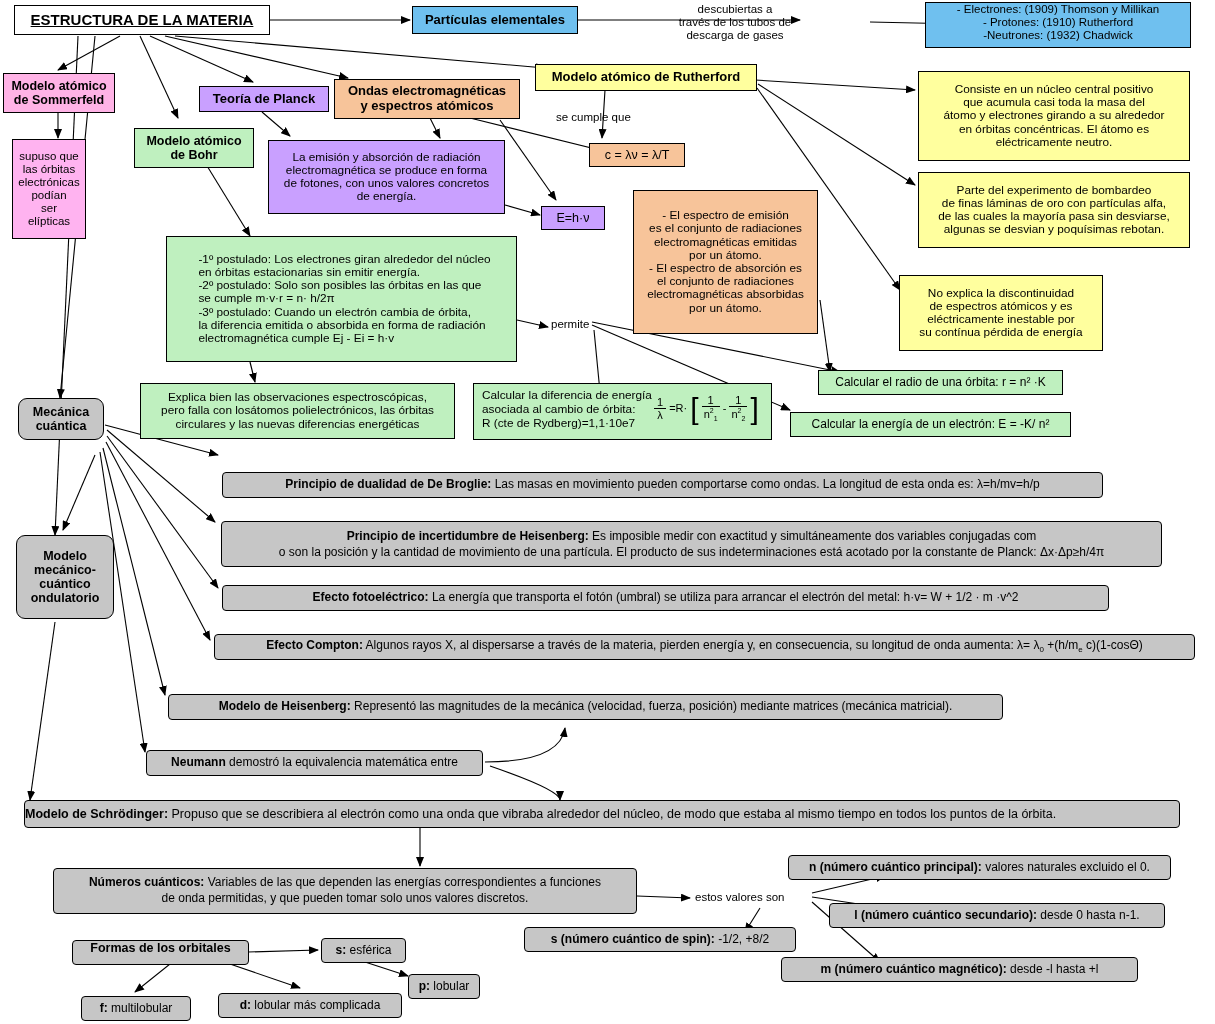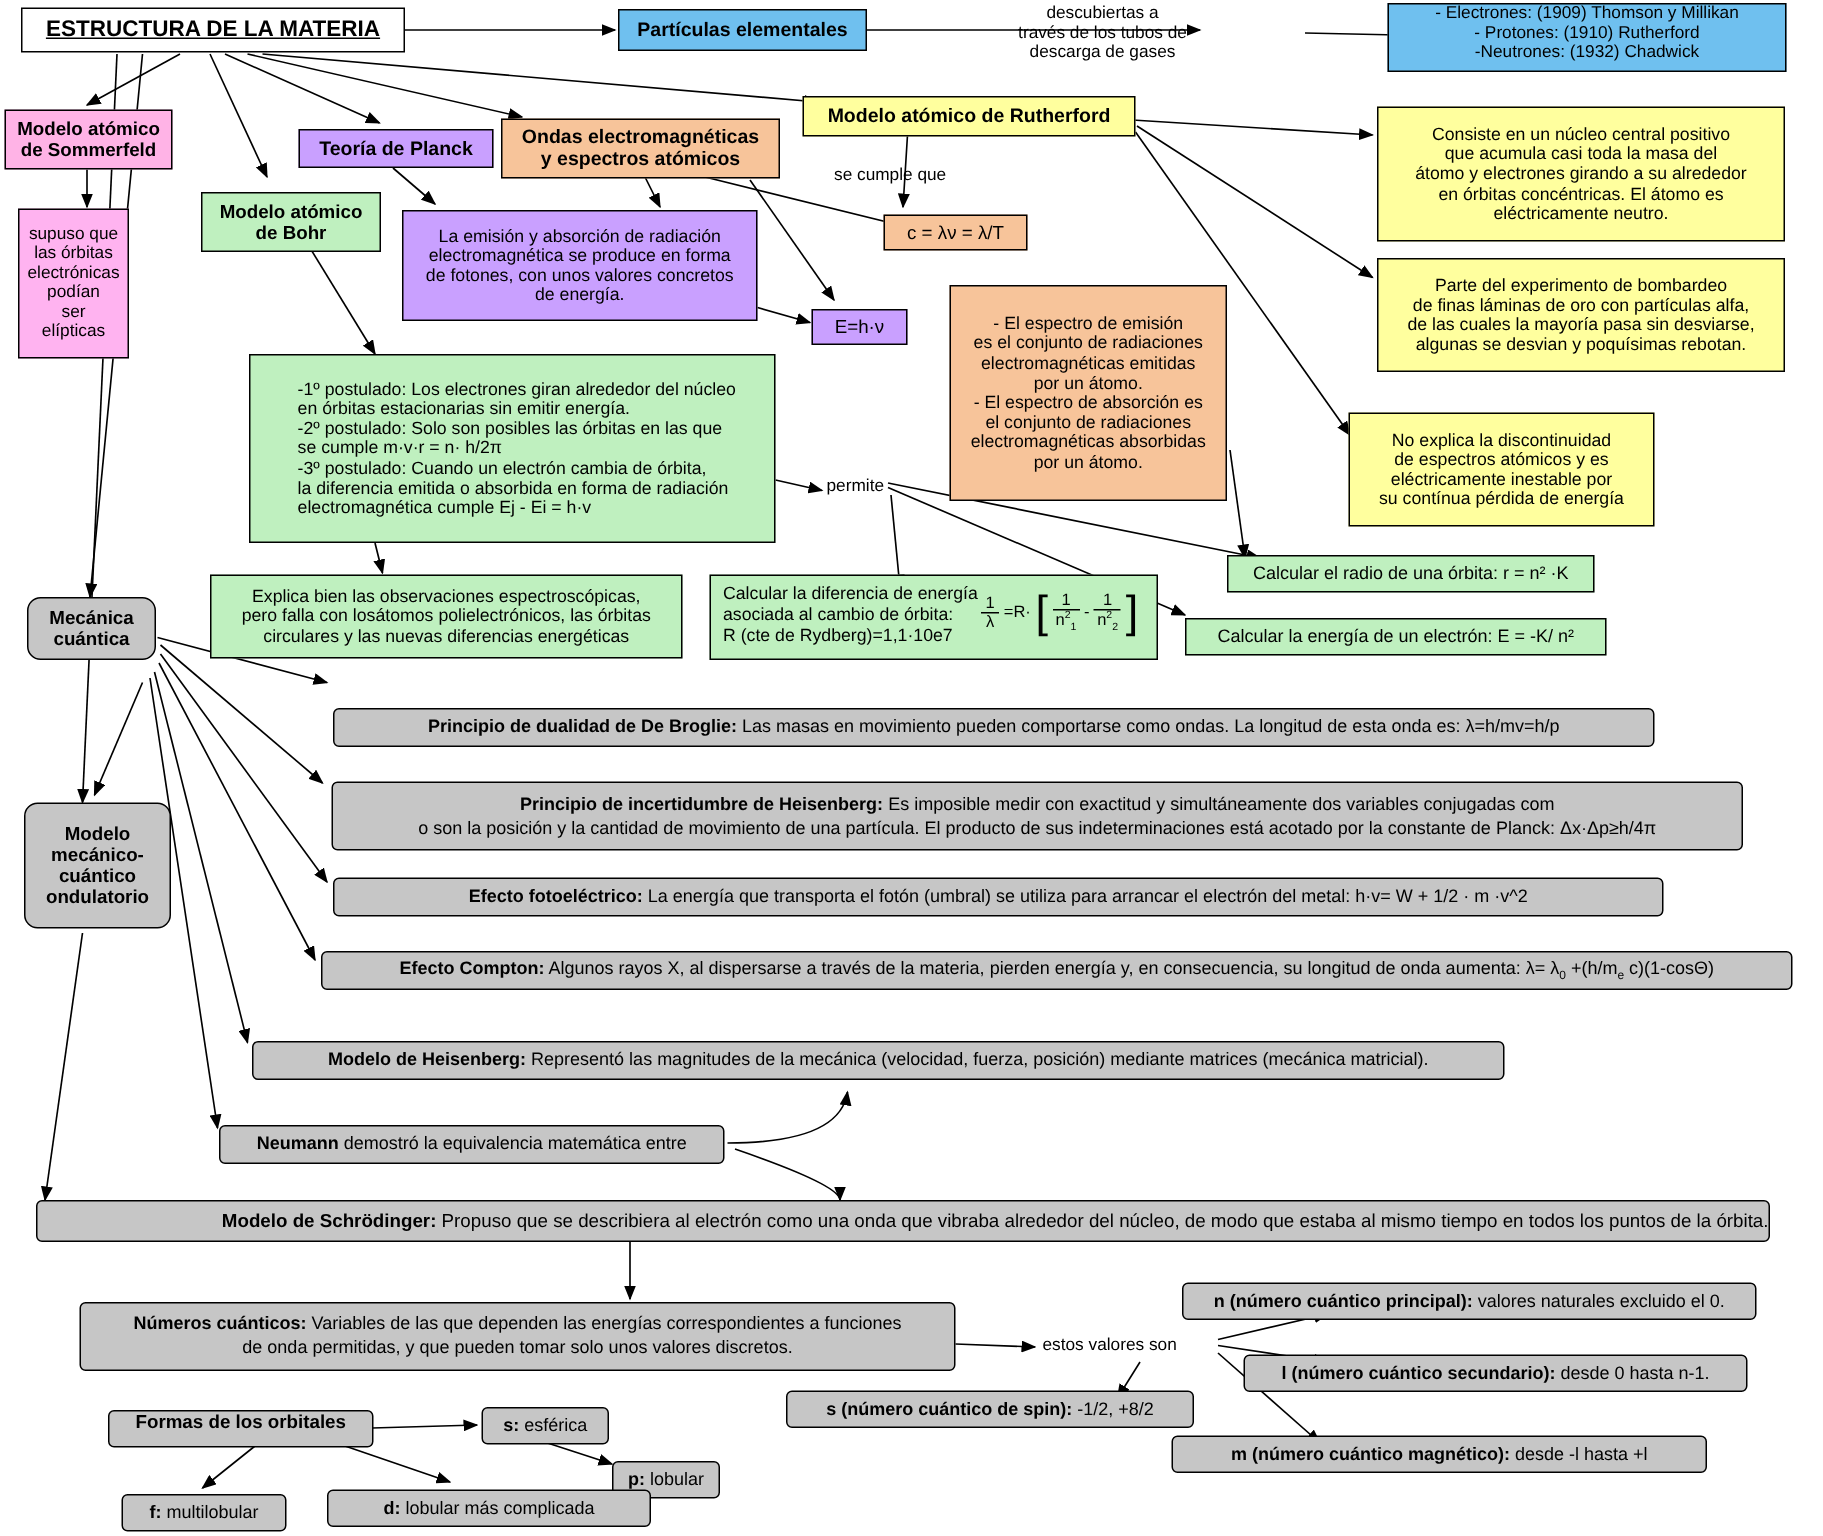--- a/index.html
+++ b/index.html
@@ -275,21 +275,21 @@
   </div>
 
   <div class="node" style="left:168px;top:694px;width:835px;height:26px;background:#c6c6c6;border-radius:4px;display:flex;align-items:center;justify-content:center;">
     <span style="font-size:12px;"><b>Modelo de Heisenberg:</b><span> Representó las magnitudes de la mecánica (velocidad, fuerza, posición) mediante matrices (mecánica matricial).</span></span>
   </div>
 
   <div class="node" style="left:146px;top:750px;width:337px;height:26px;background:#c6c6c6;border-radius:4px;display:flex;align-items:center;justify-content:center;">
     <span style="font-size:12px;"><b>Neumann</b><span> demostró la equivalencia matemática entre</span></span>
   </div>
 
-  <div class="node" style="left:24px;top:800px;width:1156px;height:28px;background:#c6c6c6;border-radius:4px;display:flex;align-items:center;justify-content:flex-end;">
+  <div class="node" style="left:24px;top:800px;width:1156px;height:28px;background:#c6c6c6;border-radius:4px;display:flex;align-items:center;justify-content:flex-start;">
     <span style="font-size:12.5px;"><b>Modelo de Schrödinger:</b><span> Propuso que se describiera al electrón como una onda que vibraba alrededor del núcleo, de modo que estaba al mismo tiempo en todos los puntos de la órbita.</span></span>
   </div>
 
   <div class="node" style="left:53px;top:868px;width:584px;height:46px;background:#c6c6c6;border-radius:4px;display:flex;align-items:center;justify-content:center;">
     <span style="font-size:12px;line-height:1.3;white-space:pre-line;"><b>Números cuánticos:</b><span> Variables de las que dependen las energías correspondientes a funciones
 de onda permitidas, y que pueden tomar solo unos valores discretos.</span></span>
   </div>
 
   <div class="plain" style="left:695px;top:891px;width:120px;font-size:11.5px;text-align:left;">estos valores son</div>
 
@@ -318,17 +318,17 @@
   </div>
 
   <div class="node" style="left:408px;top:974px;width:72px;height:25px;background:#c6c6c6;border-radius:4px;display:flex;align-items:center;justify-content:center;">
     <span style="font-size:12px;"><b>p:</b><span> lobular</span></span>
   </div>
 
   <div class="node" style="left:81px;top:996px;width:110px;height:25px;background:#c6c6c6;border-radius:4px;display:flex;align-items:center;justify-content:center;">
     <span style="font-size:12px;"><b>f:</b><span> multilobular</span></span>
   </div>
 
-  <div class="node" style="left:218px;top:993px;width:216px;height:25px;background:#c6c6c6;border-radius:4px;display:flex;align-items:center;justify-content:center;">
+  <div class="node" style="left:218px;top:993px;width:184px;height:25px;background:#c6c6c6;border-radius:4px;display:flex;align-items:center;justify-content:center;">
     <span style="font-size:12px;"><b>d:</b><span> lobular más complicada</span></span>
   </div>
 
 </div>
 
 </body></html>

